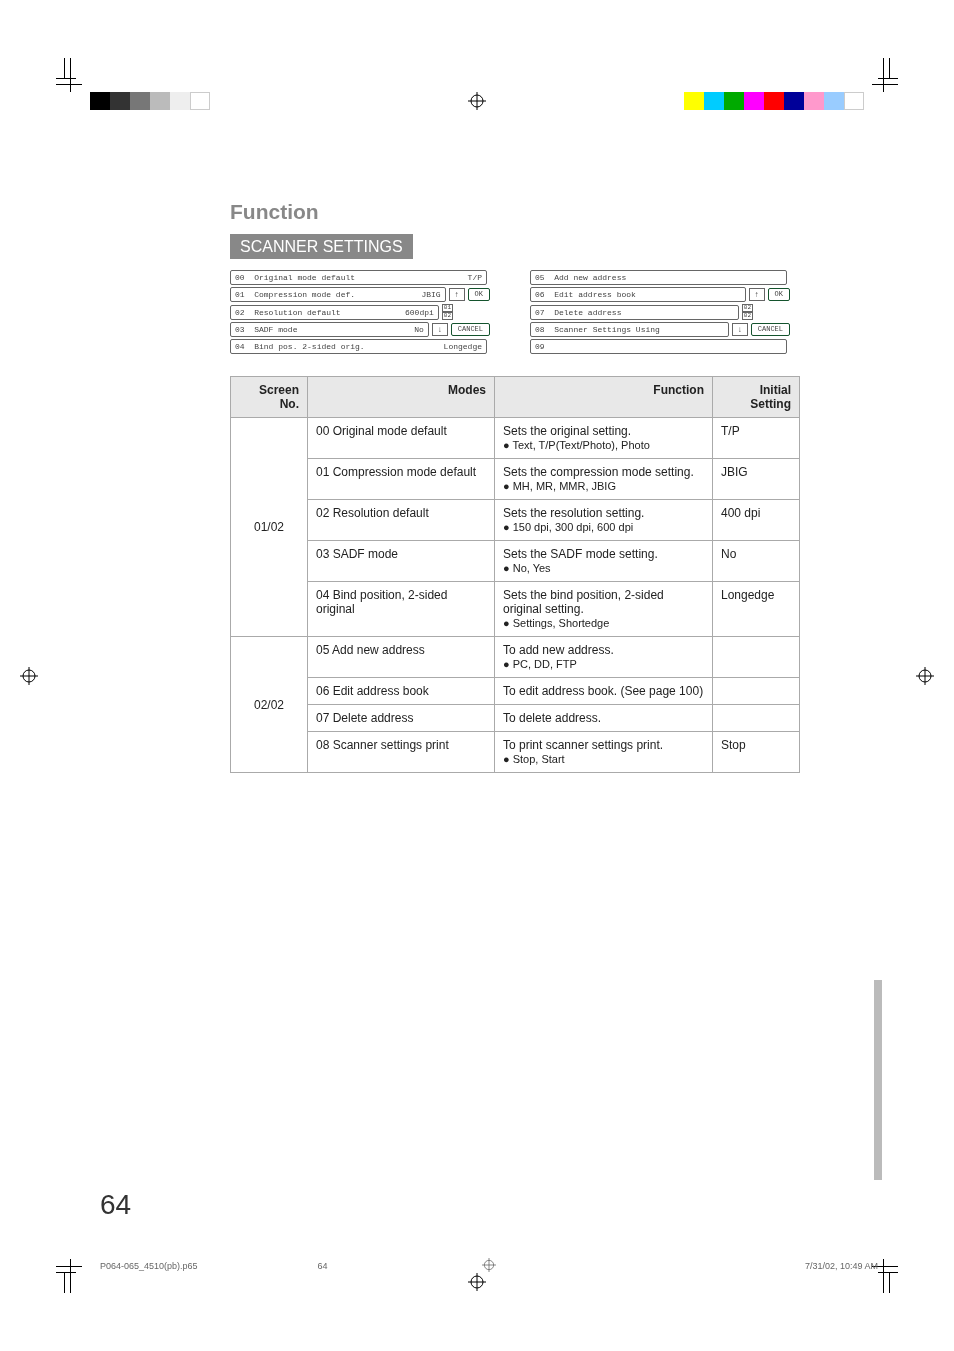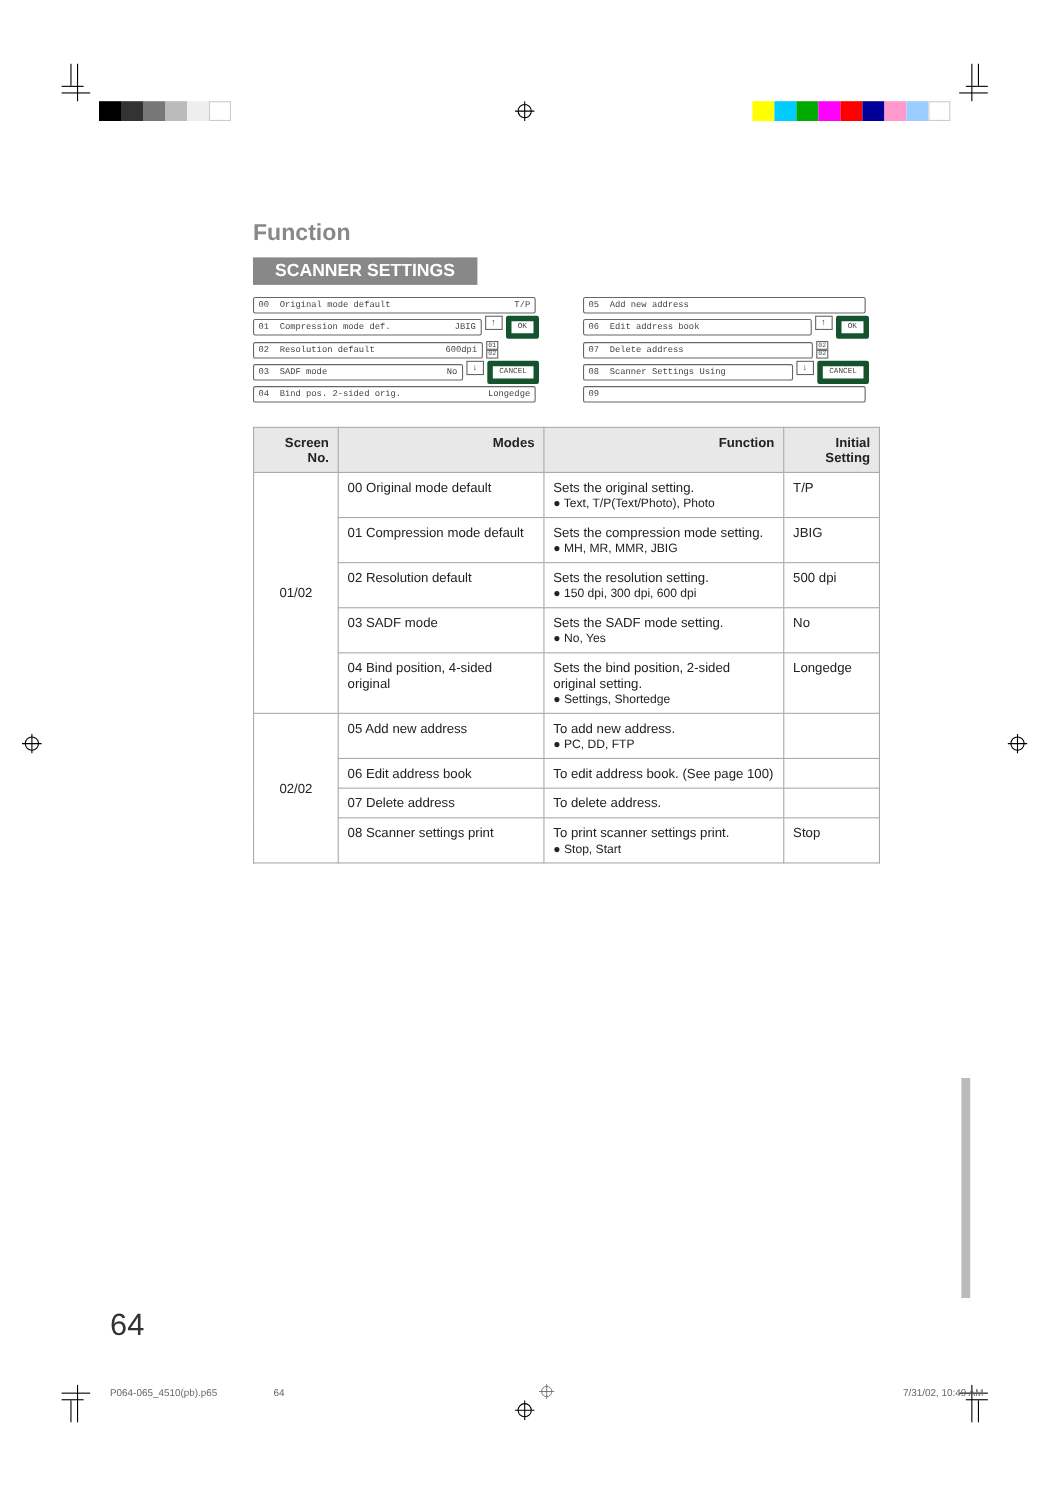--- a/index.html
+++ b/index.html
@@ -5,37 +5,37 @@
 body{margin:0;font-family:Arial,Helvetica,sans-serif;background:#fff;color:#222;font-size:13px}
 .page{width:954px;height:1351px;position:relative;background:#fff}
 .regmark{position:absolute;width:18px;height:18px}
 .regmark svg{width:18px;height:18px}
 .cropcorner{position:absolute;width:40px;height:40px}
 .cropcorner::before,.cropcorner::after{content:"";position:absolute;background:#000}
 .colorbar{position:absolute;display:flex}
 .colorbar div{width:20px;height:18px}
 .heading1{color:#888;font-size:21px;font-weight:bold}
 .heading2-wrap{margin-top:14px}
-.heading2{background:#888;color:#fff;font-size:16px;font-weight:bold;padding:4px 20px}
+.heading2{background:#888;color:#fff;font-size:16px;font-weight:normal;padding:4px 10px}
 .sub{margin-top:14px;font-size:14px;font-weight:bold}
 .sub .sq{display:inline-block;width:12px;height:12px;background:#000;vertical-align:-1px;margin-right:6px}
 .content{position:absolute;left:230px;top:200px;width:570px}
 .screens{margin-top:14px;display:flex;gap:40px}
 .screen{width:260px;font-family:"Courier New",monospace;font-size:8px;color:#444}
 .row{display:flex;align-items:center;margin-bottom:2px}
 .row .box{border:1px solid #666;border-radius:2px;padding:1px 4px;flex:1;display:flex;justify-content:space-between;margin-right:3px;height:11px;line-height:11px}
 .arrowbtn{border:1px solid #666;width:14px;height:11px;display:flex;align-items:center;justify-content:center;font-size:8px}
 .pgind{border:1px solid #666;font-size:6px;padding:0 1px;line-height:6px}
-.okbtn,.cancelbtn{border:5px solid #14532d;border-radius:2px;padding:0 6px;height:11px;font-size:7px;line-height:11px;}
+.okbtn,.cancelbtn{border:1px solid #14532d;border-radius:2px;padding:0 6px;height:11px;font-size:7px;line-height:11px;}
 table.main{border-collapse:collapse;margin-top:20px;width:100%}
 table.main th,table.main td{border:1px solid #aaa;padding:6px 8px;vertical-align:top;font-size:12px}
 table.main th{background:#e8e8e8;font-weight:bold;text-align:right}
 table.main .sn{text-align:center;vertical-align:middle}
 .pagenum{position:absolute;left:100px;bottom:130px;font-size:28px;color:#333}
-.footer{position:absolute;bottom:80px;left:100px;right:60px;font-size:9px;color:#666;display:flex;gap:51px;align-items:center}
+.footer{position:absolute;bottom:80px;left:100px;right:76px;font-size:9px;color:#666;display:flex;gap:120px;align-items:center}
 .footer .ctr{position:absolute;left:50%;transform:translateX(-50%)}
 .bullet{font-size:11px}
 </style>
 </head>
 <body>
 
 <div class="page">
 
   <div class="cropcorner" style="top:50px;left:40px">
     <div style="position:absolute;left:24px;top:8px;width:1px;height:20px;background:#000"></div>
@@ -231,29 +231,29 @@
             <td>T/P</td>
           </tr>
           <tr>
             <td>01 Compression mode default</td>
             <td>Sets the compression mode setting.<br><span class="bullet">● MH, MR, MMR, JBIG</span></td>
             <td>JBIG</td>
           </tr>
           <tr>
             <td>02 Resolution default</td>
             <td>Sets the resolution setting.<br><span class="bullet">● 150 dpi, 300 dpi, 600 dpi</span></td>
-            <td>500 dpi</td>
+            <td>400 dpi</td>
           </tr>
           <tr>
             <td>03 SADF mode</td>
             <td>Sets the SADF mode setting.<br><span class="bullet">● No, Yes</span></td>
             <td>No</td>
           </tr>
           <tr>
-            <td>04 Bind position, 4-sided original</td>
+            <td>04 Bind position, 2-sided original</td>
             <td>Sets the bind position, 2-sided original setting.<br><span class="bullet">● Settings, Shortedge</span></td>
             <td>Longedge</td>
           </tr>
           <tr>
             <td class="sn" rowspan="4">02/02</td>
             <td>05 Add new address</td>
             <td>To add new address.<br><span class="bullet">● PC, DD, FTP</span></td>
             <td></td>
           </tr>
           <tr>

